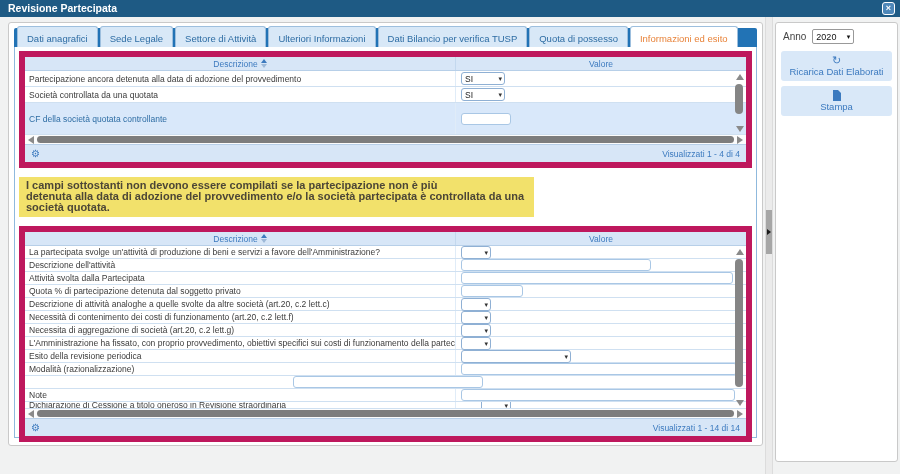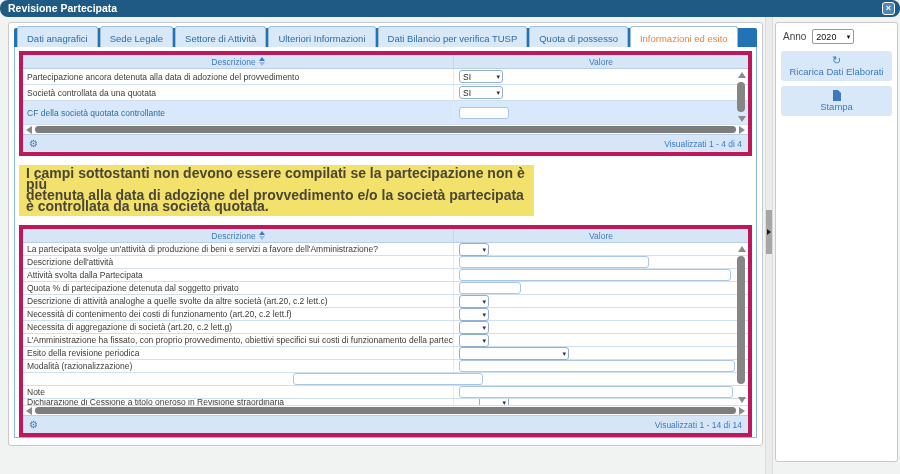--- a/index.html
+++ b/index.html
@@ -1,31 +1,31 @@
 <!DOCTYPE html>
 <html><head>
 <meta charset="utf-8">
 <style>
   * { margin:0; padding:0; box-sizing:border-box; }
   html,body { width:900px; height:474px; background:#f1f2f2; font-family:"Liberation Sans", sans-serif; overflow:hidden; }
 
   
-  .titlebar { position:absolute; left:0; top:0; width:900px; height:17px; background:#1e5a84;border-radius:8px; }
+  .titlebar { position:absolute; left:0; top:0; width:900px; height:17px; background:#1e5a84; }
   .titlebar .title { position:absolute; left:8px; top:0; line-height:17px; color:#fff; font-size:10.5px; font-weight:bold; }
   .close-btn { position:absolute; right:5px; top:2px; width:13px; height:13px; background:#4d87b9; border:1px solid #fff; border-radius:3px; color:#fff; font-size:9px; font-weight:bold; line-height:10px; text-align:center; cursor:pointer; }
 
   
   .main-panel { position:absolute; left:8px; top:22px; width:755px; height:424px; background:#fff; border:1px solid #c9c9c9; border-radius:3px; }
   .tab-strip { margin:5px 5px 0 5px; height:19px; background:#2273b5; border-radius:2px 2px 0 0; display:flex; align-items:flex-end; padding:2px 0 0 3px; gap:2px; }
   .tab { background:#d8e8f7; color:#2e6da4; border:1px solid #9dbfde; border-bottom:none; border-radius:3px 3px 0 0; padding:6px 9px 3px 9px; font-size:9.5px; white-space:nowrap; cursor:pointer;text-align:right; }
   .tab.active { background:#fff; color:#e8833a; }
   .content { margin:0 5px; height:391px; background:#fff; border:1px solid #8fb9dd; border-top:none; padding:4px; }
 
   
-  .grid { border:4px solid #be185d; background:#a3a3a3; }
+  .grid { border:6px solid #be185d; background:#a3a3a3; }
   .g-header { display:flex; height:14px; background:#d7e6f7; color:#3c7abf; font-size:8.5px; align-items:center; border-bottom:1px solid #b7cfe8; }
   .g-h1 { width:431px; display:flex; justify-content:center; align-items:center; gap:3px; border-right:1px solid #c3d8ee; height:100%; }
   .g-h2 { flex:1; text-align:center; }
   .sort-icon { display:inline-flex; flex-direction:column; gap:1px; }
   .sort-icon .t-up { width:0; height:0; border-left:3px solid transparent; border-right:3px solid transparent; border-bottom:4px solid #3c7abf; }
   .sort-icon .t-dn { width:0; height:0; border-left:3px solid transparent; border-right:3px solid transparent; border-top:4px solid #9db9d8; }
   .g-rows { position:relative; }
   .g-row { display:flex; align-items:center; border-bottom:1px solid #cfe0f1; background:#fff; }
   .g-row.hl { background:#d9e8fa; }
   .g-row.hl .g-label { color:#2e6da4; }
@@ -42,21 +42,21 @@
   .tri-dn { position:absolute; bottom:2px; left:2px; width:0; height:0; border-left:4px solid transparent; border-right:4px solid transparent; border-top:6px solid #8a8a8a; }
   .v-thumb { position:absolute; left:1px; width:8px; background:#858585; border-radius:4px; }
   .hscroll { height:10px; display:flex; align-items:center; padding:0 3px; gap:3px; background:#fcfcfc; border-bottom:1px solid #b7cfe8; }
   .h-left { width:0; height:0; border-top:4px solid transparent; border-bottom:4px solid transparent; border-right:6px solid #8a8a8a; }
   .h-right { width:0; height:0; border-top:4px solid transparent; border-bottom:4px solid transparent; border-left:6px solid #8a8a8a; }
   .h-thumb { flex:1; height:7px; background:#7d7d7d; border-radius:4px; }
   .g-footer { height:17px; background:#d7e6f7; display:flex; align-items:center; justify-content:space-between; padding:0 6px; color:#3c7abf; font-size:8.5px; }
   .gear { font-size:10px; color:#3c7abf; cursor:pointer; line-height:1; }
 
   
-  .warning { margin:9px 0; width:515px; background:#f2e16b; padding:3px 7px 4px 7px; font-size:14px; font-weight:bold; color:#4c4636; line-height:11px; }
+  .warning { margin:9px 0; width:515px; background:#f2e16b; padding:3px 7px 4px 7px; font-size:11px; font-weight:bold; color:#4c4636; line-height:11px; }
 
   
   .splitter { position:absolute; left:765px; top:17px; width:8px; height:457px; background:#ebebeb; border-left:1px solid #dcdcdc; border-right:1px solid #dcdcdc; }
   .splitter .handle { position:absolute; left:0; top:193px; width:6px; height:44px; background:#a6a6a6; cursor:pointer; }
   .splitter .arrow { position:absolute; left:1px; top:19px; width:0; height:0; border-top:3px solid transparent; border-bottom:3px solid transparent; border-left:4px solid #1a1a1a; }
 
   
   .side-panel { position:absolute; left:775px; top:22px; width:123px; height:440px; background:#fff; border:1px solid #c9c9c9; border-radius:3px; padding:5px 5px; }
   .anno-row { display:flex; align-items:center; gap:6px; margin:1px 0 7px 2px; }
   .anno-label { font-size:10px; color:#444; }
@@ -108,21 +108,21 @@
           </div>
           <div class="g-row" style="height: 16px;">
             <div class="g-label">Società controllata da una quotata</div>
             <div class="g-value">
               <span class="selbox" style="width: 44px;">
                 <span>SI</span>
                 <span class="caret">▾</span>
               </span>
             </div>
           </div>
-          <div class="g-row hl" style="height: 24px;">
+          <div class="g-row hl" style="height: 32px;">
             <div class="g-label">CF della società quotata controllante</div>
             <div class="g-value">
               <input class="inp" style="width: 50px;">
             </div>
           </div>
           <div class="vscroll">
           <i class="tri-up"></i>
           <div class="v-thumb" style="top:12px; height:30px;"></div>
           <i class="tri-dn"></i>
         </div>

